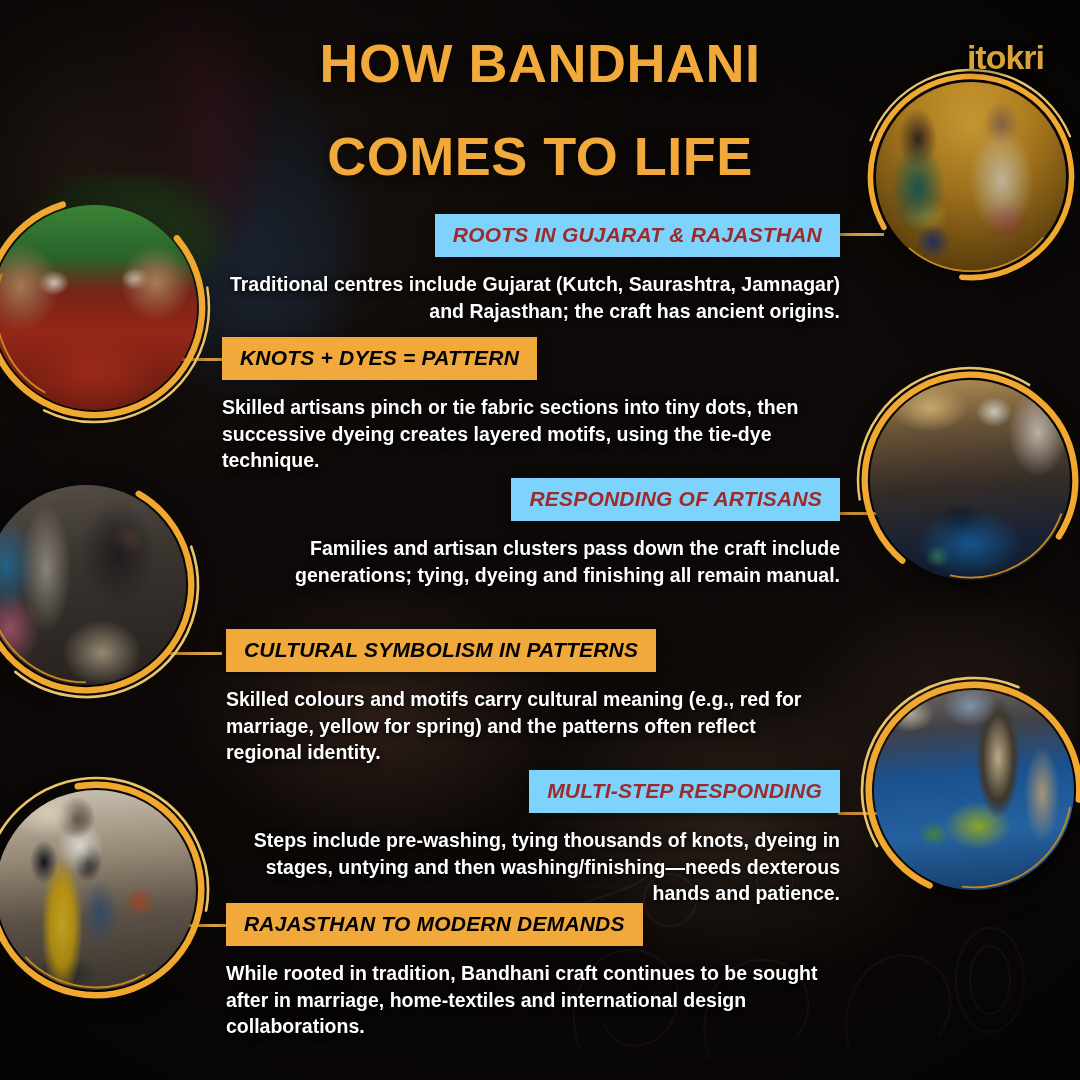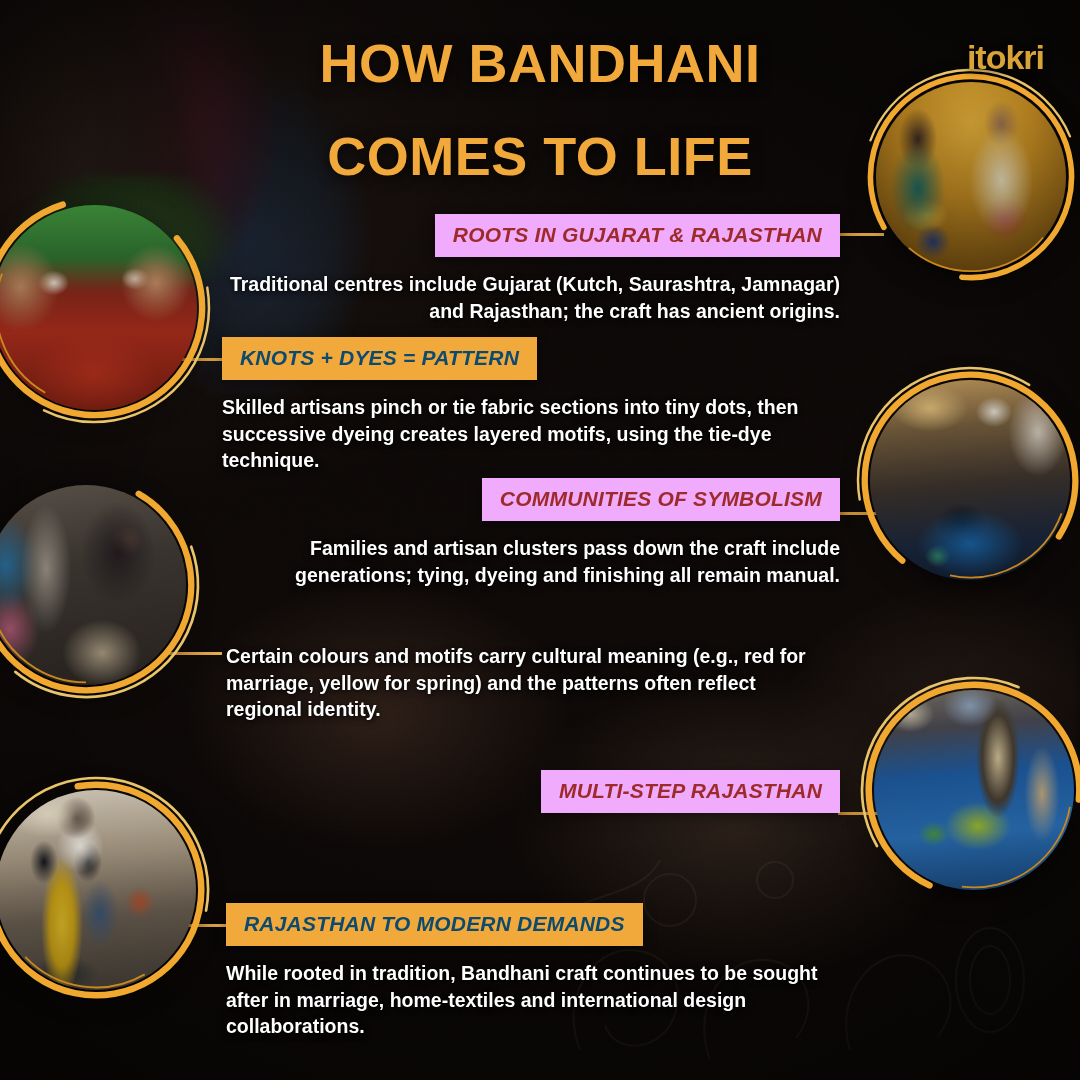--- a/index.html
+++ b/index.html
@@ -98,22 +98,22 @@
   
   .row{position:absolute;z-index:5;}
   .chip{
     display:inline-block;
     font-style:italic;font-weight:bold;
     font-size:21px;letter-spacing:.2px;
     padding:9px 18px 10px 18px;
     white-space:nowrap;
     box-shadow:0 3px 12px rgba(0,0,0,.45);
   }
-  .chip.cream{background:#f0abfc;color:#9E2B2B;}
-  .chip.amber{background:#F2A93B;color:#0c4a6e;}
+  .chip.cream{background:#7dd3fc;color:#9E2B2B;}
+  .chip.amber{background:#F2A93B;color:#000000;}
 
   .body{
     margin-top:14px;
     color:#FFFFFF;
     font-size:19.5px;line-height:1.36;
     font-weight:bold;
     text-shadow:0 2px 7px rgba(0,0,0,.85), 0 0 2px rgba(0,0,0,.7);
   }
 
   .ta-right{text-align:right;}
@@ -309,30 +309,32 @@
     <div class="chip cream">ROOTS IN GUJARAT &amp; RAJASTHAN</div>
     <div class="body">Traditional centres include Gujarat (Kutch, Saurashtra, Jamnagar) and Rajasthan; the craft has ancient origins.</div>
   </div>
 
   <div class="row ta-left" style="left:222px;top:337px;width:600px;">
     <div class="chip amber">KNOTS + DYES = PATTERN</div>
     <div class="body">Skilled artisans pinch or tie fabric sections into tiny dots, then successive dyeing creates layered motifs, using the tie-dye technique.</div>
   </div>
 
   <div class="row ta-right" style="left:222px;top:478px;width:618px;">
-    <div class="chip cream">COMMUNITIES OF SYMBOLISM</div>
+    <div class="chip cream">RESPONDING OF ARTISANS</div>
     <div class="body">Families and artisan clusters pass down the craft include generations; tying, dyeing and finishing all remain manual.</div>
   </div>
 
   <div class="row ta-left" style="left:226px;top:629px;width:600px;">
-    <div class="body">Certain colours and motifs carry cultural meaning (e.g., red for marriage, yellow for spring) and the patterns often reflect regional identity.</div>
+    <div class="chip amber">CULTURAL SYMBOLISM IN PATTERNS</div>
+    <div class="body">Skilled colours and motifs carry cultural meaning (e.g., red for marriage, yellow for spring) and the patterns often reflect regional identity.</div>
   </div>
 
   <div class="row ta-right" style="left:222px;top:770px;width:618px;">
-    <div class="chip cream">MULTI-STEP RAJASTHAN</div>
+    <div class="chip cream">MULTI-STEP RESPONDING</div>
+    <div class="body">Steps include pre-washing, tying thousands of knots, dyeing in stages, untying and then washing/finishing—needs dexterous hands and patience.</div>
   </div>
 
   <div class="row ta-left" style="left:226px;top:903px;width:600px;">
     <div class="chip amber">RAJASTHAN TO MODERN DEMANDS</div>
     <div class="body">While rooted in tradition, Bandhani craft continues to be sought after in marriage, home-textiles and international design collaborations.</div>
   </div>
 
 </div>
 
 </body></html>

